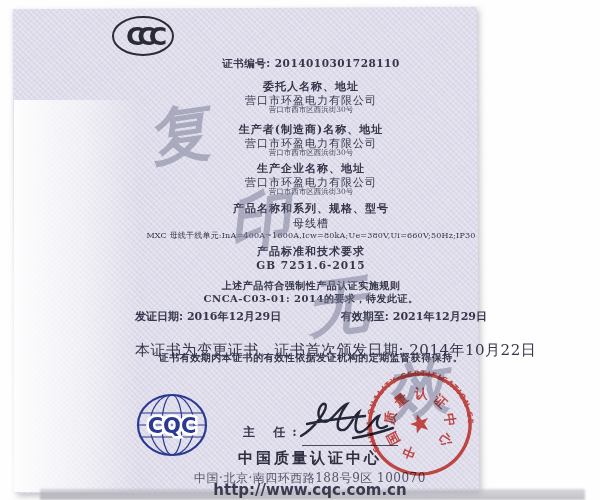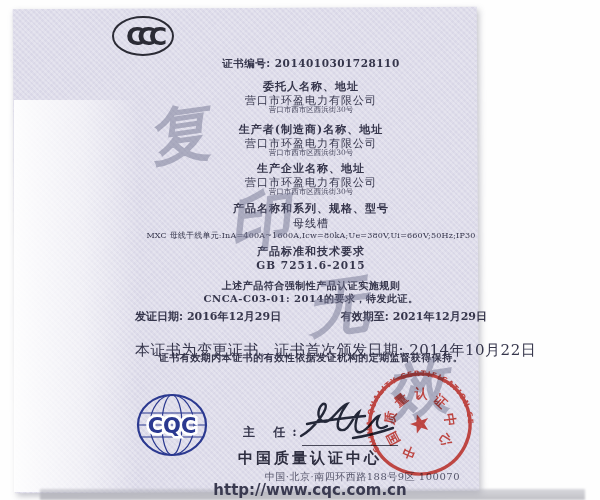--- a/index.html
+++ b/index.html
@@ -44,22 +44,22 @@
   .note-bold{font-size:10px;font-weight:bold;letter-spacing:.5px;margin-top:25px;}
   .note{font-size:15px;letter-spacing:.5px;}
   .note-small{font-size:8px;}
   .wm{position:absolute;font-size:62px;line-height:1;font-style:italic;font-weight:600;
       color:rgba(116,118,146,.5);transform:rotate(-8deg);pointer-events:none;}
   .director{position:absolute;left:243px;top:424px;font-size:12px;font-weight:bold;letter-spacing:7px;}
   .sig-underline{position:absolute;left:302px;top:445px;width:96px;height:1px;background:#4a4a5a;}
   .org-name{position:absolute;left:160px;top:449px;width:300px;text-align:center;
       font-family:Liberation Mono, monospace;
       font-size:15px;font-weight:bold;letter-spacing:3px;color:#2e2e40;}
-  .org-addr{position:absolute;left:160px;top:470px;width:300px;text-align:right;
-      font-size:10px;color:#55556a;letter-spacing:.5px;}
+  .org-addr{position:absolute;left:160px;top:470px;width:300px;text-align:center;
+      font-size:12px;color:#55556a;letter-spacing:.5px;}
   .website{position:absolute;left:160px;top:481px;width:300px;text-align:center;
       font-family:"DejaVu Sans","Liberation Sans",sans-serif;
       font-size:15px;font-weight:bold;color:#3a3a50;}
   .stamp{position:absolute;left:360px;top:364px;opacity:.88;mix-blend-mode:multiply;}
   .ccc-logo{position:absolute;left:110px;top:13px;}
   .cqc-logo{position:absolute;left:134px;top:391px;}
   .sig{position:absolute;left:295px;top:398px;}
 </style>
 </head>
 <body>

